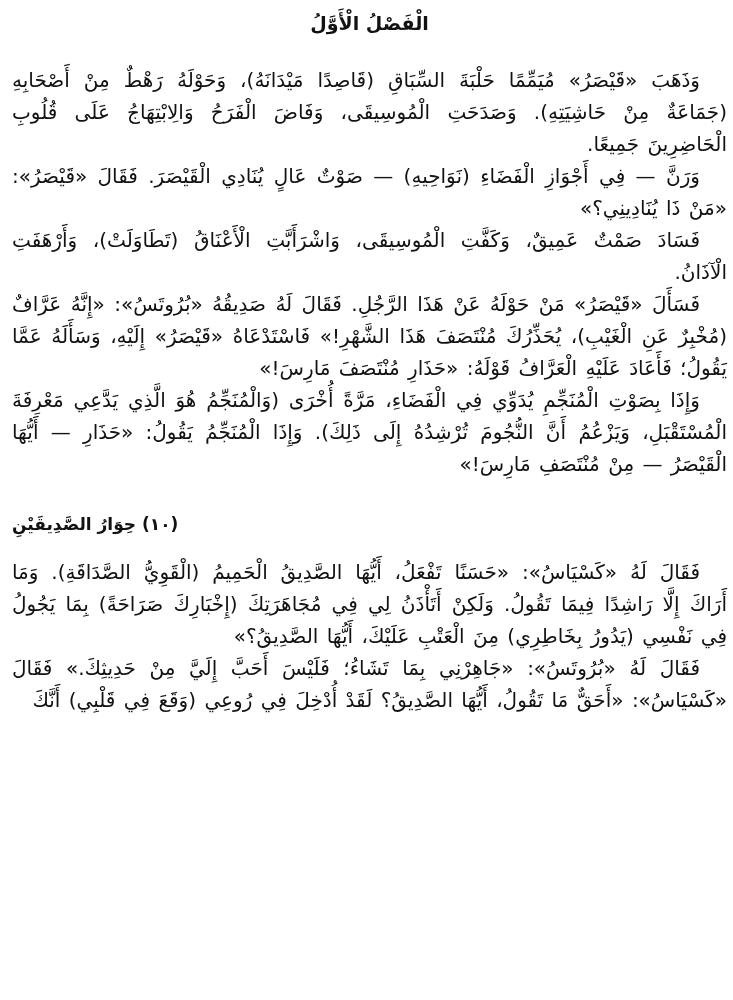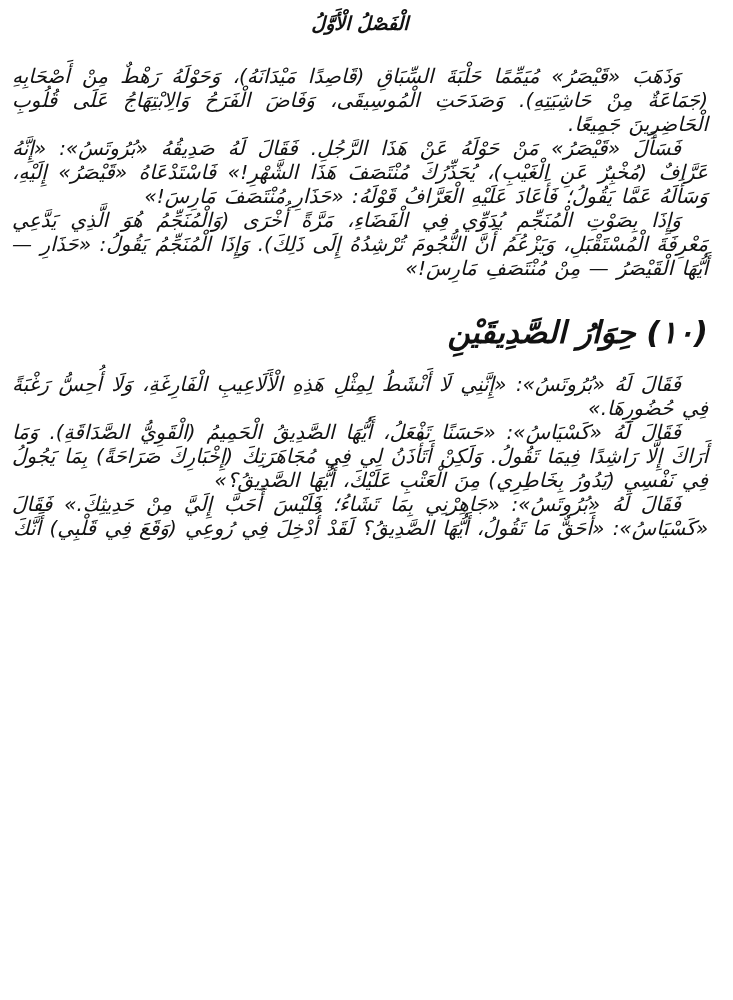--- a/index.html
+++ b/index.html
@@ -11,62 +11,62 @@
     width: 733px;
     height: 1000px;
     overflow: hidden;
     font-family: "DejaVu Sans", sans-serif;
     color: #121212;
   }
   .page {
     box-sizing: border-box;
     width: 733px;
     height: 1000px;
-    padding: 8px 25px 0 12px;
+    padding: 8px 6px 0 12px;
     overflow: hidden;
     direction: rtl;
-    font-style: italic;
   }
   .chapter-title {
     text-align: center;
     font-size: 19px;
     font-weight: bold;
     margin: 4px 0 30px 0;
     letter-spacing: 0;
   }
   .body-par {
     font-size: 20px;
-    line-height: 24px;
+    line-height: 32px;
     text-align: justify;
     text-align-last: right;
     text-indent: 27px;
     margin: 0;
     word-spacing: 2px;
   }
   .section-heading {
-    font-size: 31px;
+    font-size: 17px;
     font-weight: bold;
-    text-align: right;
+    text-align: left;
     margin: 34px 0 22px 0;
   }
   .cutoff {
     
     margin-bottom: 0;
   }
 </style>
 </head>
 <body>
 
 <div class="page">
 
   <h1 class="chapter-title">الْفَصْلُ الْأَوَّلُ</h1>
 
   <p class="body-par">وَذَهَبَ «قَيْصَرُ» مُيَمِّمًا حَلْبَةَ السِّبَاقِ (قَاصِدًا مَيْدَانَهُ)، وَحَوْلَهُ رَهْطٌ مِنْ أَصْحَابِهِ (جَمَاعَةٌ مِنْ حَاشِيَتِهِ). وَصَدَحَتِ الْمُوسِيقَى، وَفَاضَ الْفَرَحُ وَالِابْتِهَاجُ عَلَى قُلُوبِ الْحَاضِرِينَ جَمِيعًا.</p>
+  <p class="body-par">وَرَنَّ — فِي أَجْوَازِ الْفَضَاءِ (نَوَاحِيهِ) — صَوْتٌ عَالٍ يُنَادِي الْقَيْصَرَ. فَقَالَ «قَيْصَرُ»: «مَنْ ذَا يُنَادِينِي؟»</p>
+  <p class="body-par">فَسَادَ صَمْتٌ عَمِيقٌ، وَكَفَّتِ الْمُوسِيقَى، وَاشْرَأَبَّتِ الْأَعْنَاقُ (تَطَاوَلَتْ)، وَأَرْهَفَتِ الْآذَانُ.</p>
   <p class="body-par">فَسَأَلَ «قَيْصَرُ» مَنْ حَوْلَهُ عَنْ هَذَا الرَّجُلِ. فَقَالَ لَهُ صَدِيقُهُ «بُرُوتَسُ»: «إِنَّهُ عَرَّافٌ (مُخْبِرٌ عَنِ الْغَيْبِ)، يُحَذِّرُكَ مُنْتَصَفَ هَذَا الشَّهْرِ!» فَاسْتَدْعَاهُ «قَيْصَرُ» إِلَيْهِ، وَسَأَلَهُ عَمَّا يَقُولُ؛ فَأَعَادَ عَلَيْهِ الْعَرَّافُ قَوْلَهُ: «حَذَارِ مُنْتَصَفَ مَارِسَ!»</p>
   <p class="body-par">وَإِذَا بِصَوْتِ الْمُنَجِّمِ يُدَوِّي فِي الْفَضَاءِ، مَرَّةً أُخْرَى (وَالْمُنَجِّمُ هُوَ الَّذِي يَدَّعِي مَعْرِفَةَ الْمُسْتَقْبَلِ، وَيَزْعُمُ أَنَّ النُّجُومَ تُرْشِدُهُ إِلَى ذَلِكَ). وَإِذَا الْمُنَجِّمُ يَقُولُ: «حَذَارِ — أَيُّهَا الْقَيْصَرُ — مِنْ مُنْتَصَفِ مَارِسَ!»</p>
 
   <h2 class="section-heading">(١٠) حِوَارُ الصَّدِيقَيْنِ</h2>
 
-  <p class="body-par">فَقَالَ لَهُ «بُرُوتَسُ»: «إِنَّنِي لَا أَنْشَطُ لِمِثْلِ هَذِهِ الْأَلَاعِيبِ الْفَارِغَةِ، وَلَا أُحِسُّ رَغْبَةً فِي حُضُورِهَا.»</p>
   <p class="body-par">فَقَالَ لَهُ «كَسْيَاسُ»: «حَسَنًا تَفْعَلُ، أَيُّهَا الصَّدِيقُ الْحَمِيمُ (الْقَوِيُّ الصَّدَاقَةِ). وَمَا أَرَاكَ إِلَّا رَاشِدًا فِيمَا تَقُولُ. وَلَكِنْ أَتَأْذَنُ لِي فِي مُجَاهَرَتِكَ (إِخْبَارِكَ صَرَاحَةً) بِمَا يَجُولُ فِي نَفْسِي (يَدُورُ بِخَاطِرِي) مِنَ الْعَتْبِ عَلَيْكَ، أَيُّهَا الصَّدِيقُ؟»</p>
   <p class="body-par cutoff">فَقَالَ لَهُ «بُرُوتَسُ»: «جَاهِرْنِي بِمَا تَشَاءُ؛ فَلَيْسَ أَحَبَّ إِلَيَّ مِنْ حَدِيثِكَ.» فَقَالَ «كَسْيَاسُ»: «أَحَقٌّ مَا تَقُولُ، أَيُّهَا الصَّدِيقُ؟ لَقَدْ أُدْخِلَ فِي رُوعِي (وَقَعَ فِي قَلْبِي) أَنَّكَ</p>
 
 </div>
 
 </body></html>

